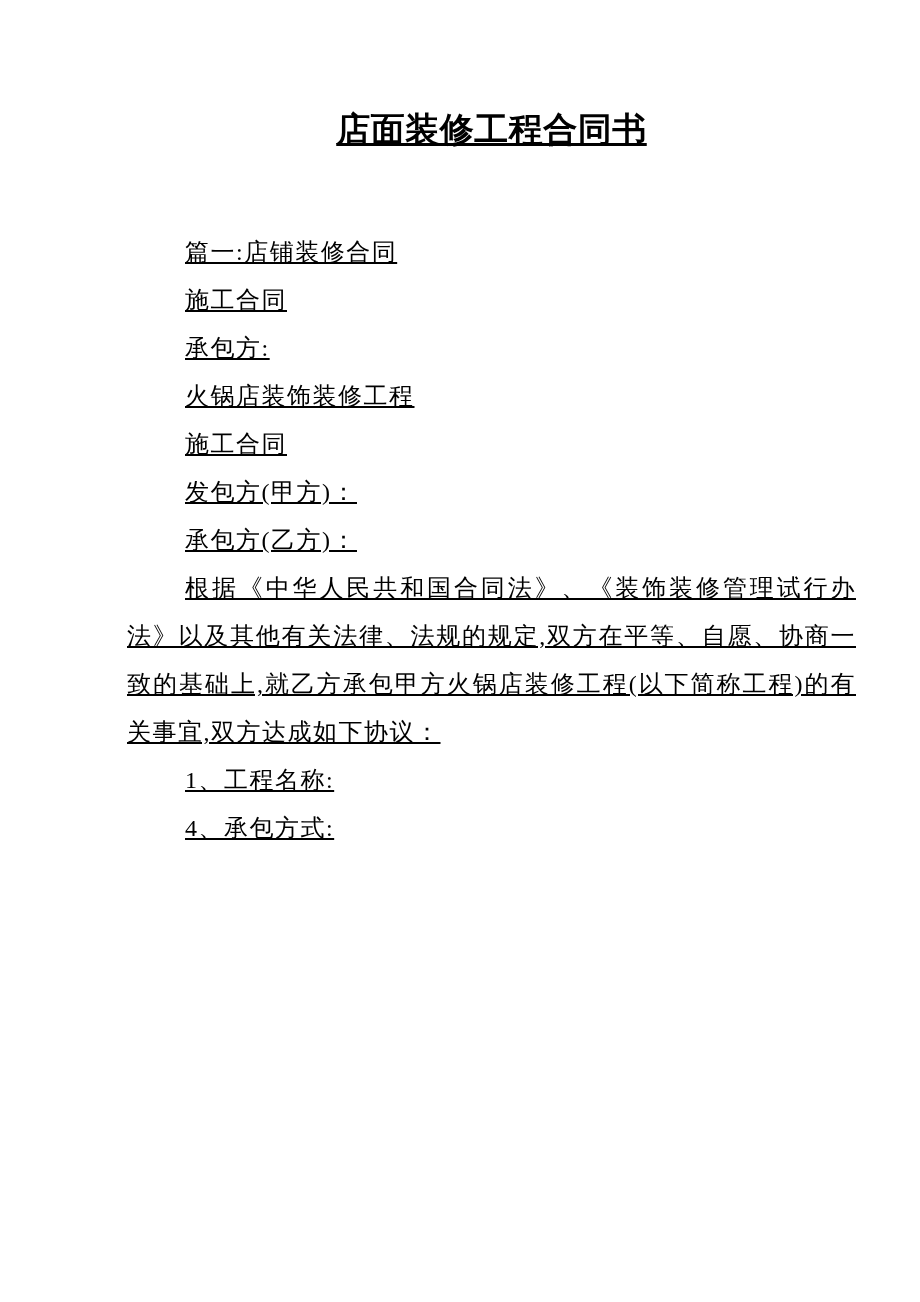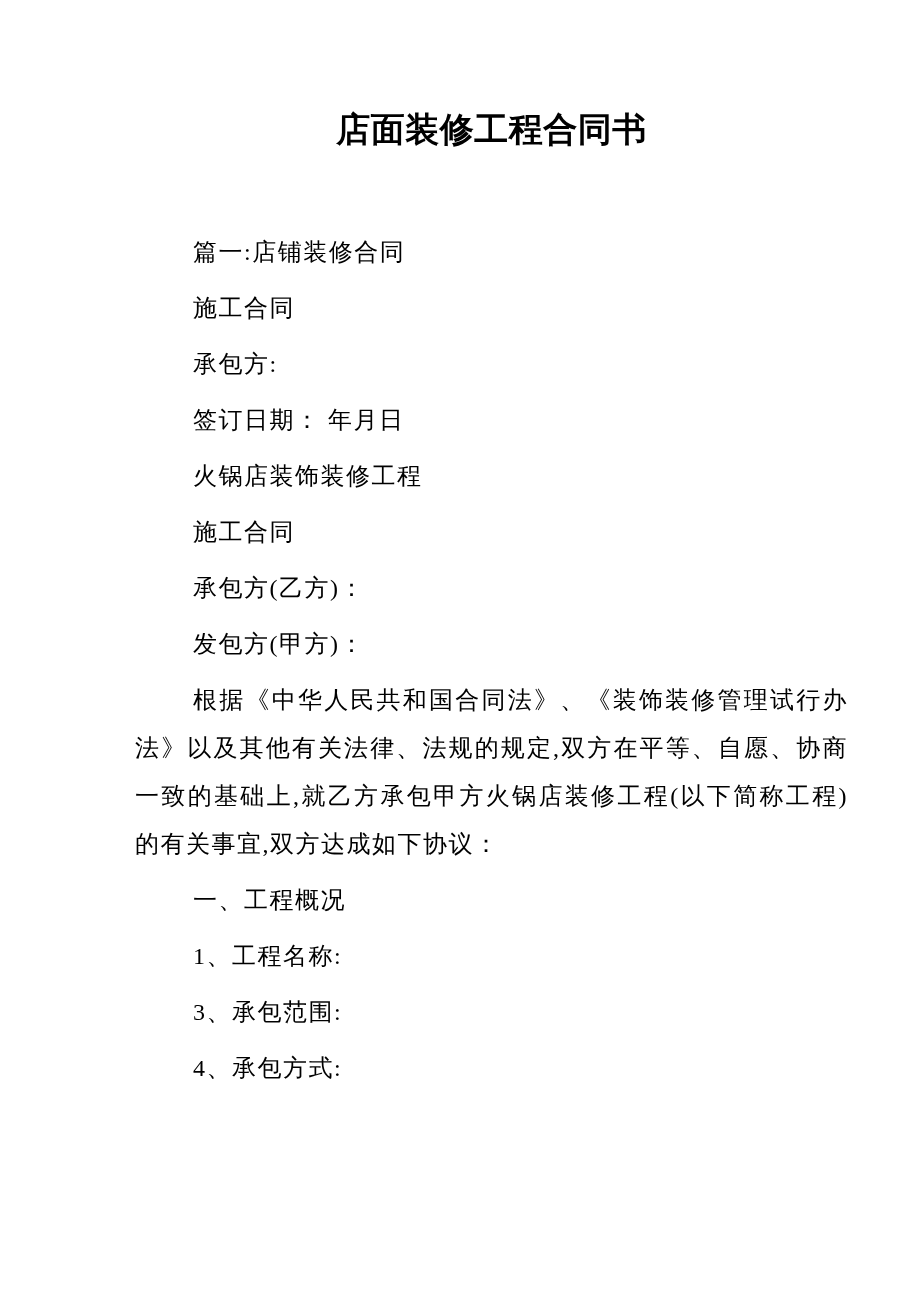--- a/index.html
+++ b/index.html
@@ -11,20 +11,21 @@
     background: #ffffff;
   }
   .page {
     box-sizing: border-box;
     width: 920px;
     height: 1262px;
     background: #ffffff;
     color: #000000;
     padding: 104px 64px 0 127px;
     font-family: "Liberation Serif", "DejaVu Serif", serif;
+    text-decoration: underline;
   }
   .doc-title {
     margin: 0;
     text-align: center;
     font-family: "Liberation Sans", "DejaVu Sans", sans-serif;
     font-weight: 700;
     font-size: 34px;
     line-height: 50px;
     letter-spacing: 0.5px;
     color: #000000;
@@ -32,39 +33,36 @@
   }
   .doc-body {
     margin-top: 74px;
     font-size: 24px;
     line-height: 48px;
     letter-spacing: 1.5px;
     text-align: justify;
     color: #000000;
   }
   .doc-body p {
-    margin: 8px;
+    margin: 0;
     padding: 0;
     text-indent: 58px;
   }
 </style>
 </head>
 <body>
 
 <div class="page">
   <h1 class="doc-title">店面装修工程合同书</h1>
 
   <div class="doc-body">
     <p>篇一:店铺装修合同</p>
     <p>施工合同</p>
     <p>承包方:</p>
-    <p>签订日期： 年月日</p>
     <p>火锅店装饰装修工程</p>
     <p>施工合同</p>
+    <p>发包方(甲方)：</p>
     <p>承包方(乙方)：</p>
-    <p>发包方(甲方)：</p>
     <p>根据《中华人民共和国合同法》、《装饰装修管理试行办法》以及其他有关法律、法规的规定,双方在平等、自愿、协商一致的基础上,就乙方承包甲方火锅店装修工程(以下简称工程)的有关事宜,双方达成如下协议：</p>
-    <p>一、工程概况</p>
     <p>1、工程名称:</p>
-    <p>3、承包范围:</p>
     <p>4、承包方式:</p>
   </div>
 </div>
 
 </body></html>

